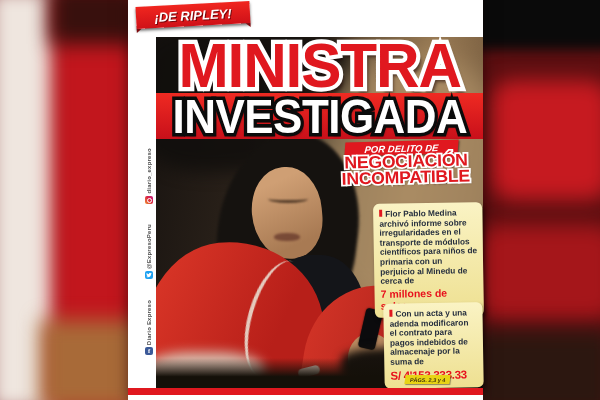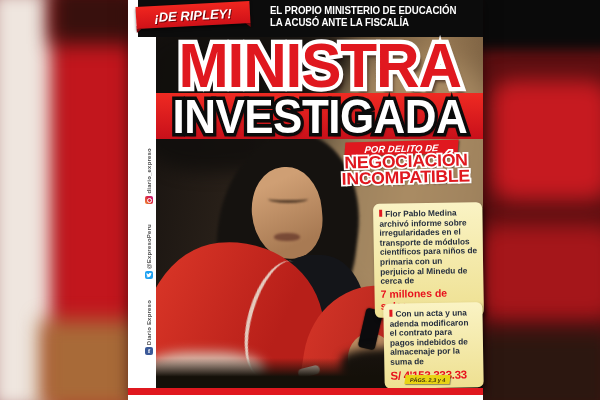--- a/index.html
+++ b/index.html
@@ -127,26 +127,20 @@
         <svg viewBox="0 0 24 24">
             <path fill="#ffffff" d="M23 5.1c-.8.4-1.7.6-2.6.8a4.5 4.5 0 0 0 2-2.5c-.9.5-1.9.9-2.9 1.1a4.5 4.5 0 0 0-7.7 4.1A12.8 12.8 0 0 1 2.5 4a4.5 4.5 0 0 0 1.4 6 4.4 4.4 0 0 1-2-.6v.1a4.5 4.5 0 0 0 3.6 4.4 4.6 4.6 0 0 1-2 .1 4.5 4.5 0 0 0 4.2 3.1A9 9 0 0 1 1 19a12.7 12.7 0 0 0 6.9 2c8.3 0 12.8-6.9 12.8-12.8v-.6c.9-.6 1.6-1.4 2.3-2.5z"></path>
           </svg>
       </span>
     </div>
     <div class="social-item" style="top:300px;">
       <span class="handle">Diario Expreso</span>
       <span class="sicon fb">f</span>
     </div>
 
-    <div class="topbar">
-      <div class="kicker">
-        <div>EL PROPIO MINISTERIO DE EDUCACIÓN</div>
-        <div>LA ACUSÓ ANTE LA FISCALÍA</div>
-      </div>
-    </div>
     <div class="ribbon">
       <span>¡DE RIPLEY!</span>
     </div>
 
     <div class="photo">
       <div class="p crowd"></div>
       <div class="p warm"></div>
       <div class="p hair"></div>
       <div class="p face"></div>
       <div class="p brow"></div>

